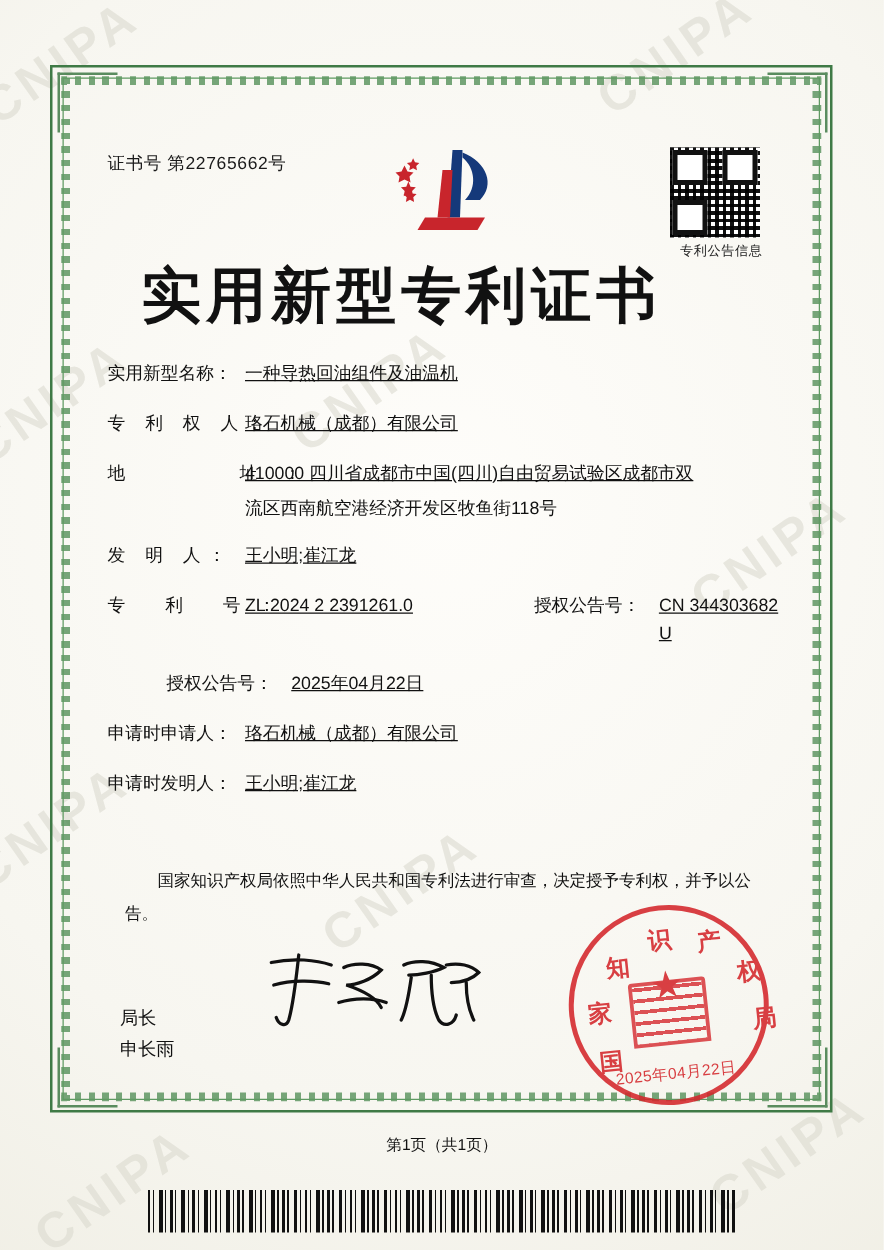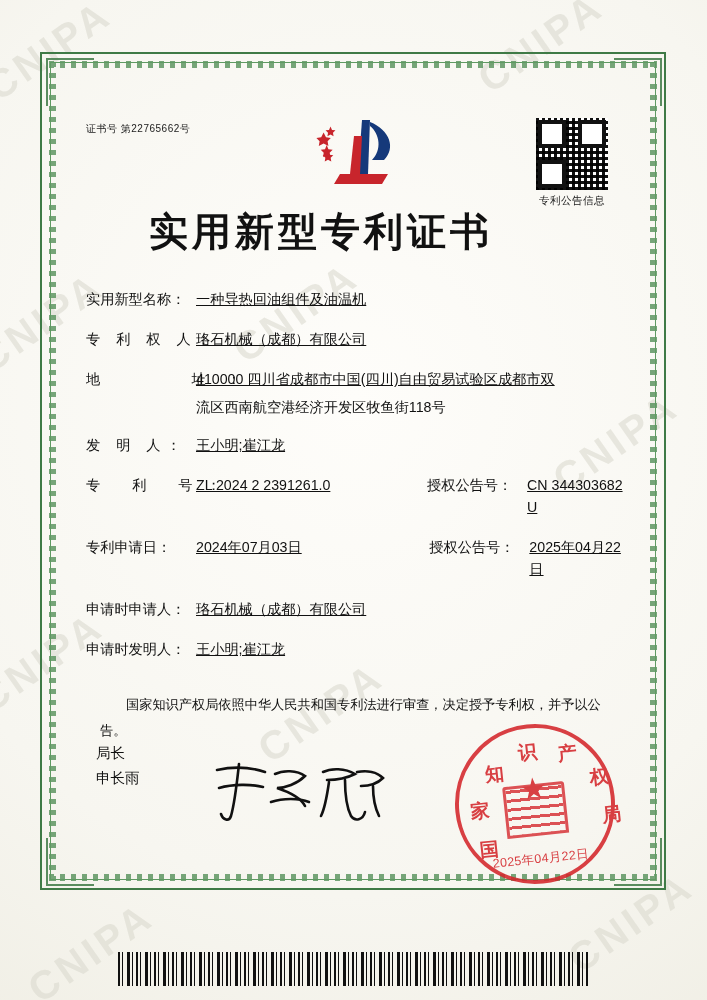--- a/index.html
+++ b/index.html
@@ -99,42 +99,42 @@
   .corner.tl { left: 46px;  top: 58px;  border-right: none; border-bottom: none; }
   .corner.tr { left: 614px; top: 58px;  border-left: none;  border-bottom: none; }
   .corner.bl { left: 46px;  top: 838px; border-right: none; border-top: none; }
   .corner.br { left: 614px; top: 838px; border-left: none;  border-top: none; }
 
   
   .cert-no {
     position: absolute;
     left: 86px;
     top: 122px;
-    font-size: 10px;
+    font-size: 14px;
     color: #1a1a1a;
     letter-spacing: .5px;
   }
 
   
   .emblem {
     position: absolute;
     left: 310px;
     top: 116px;
     width: 96px;
     height: 78px;
   }
   .emblem svg { display: block; }
 
   
   .qr-wrap {
     position: absolute;
     left: 534px;
     top: 118px;
     width: 76px;
-    text-align: center;
+    text-align: right;
   }
   .qr {
     width: 72px;
     height: 72px;
     margin: 0 auto;
     background-color: #fff;
     background-image:
       repeating-linear-gradient(90deg, #111 0 3px, transparent 3px 6px),
       repeating-linear-gradient(0deg,  #111 0 3px, transparent 3px 6px);
     background-blend-mode: multiply;
@@ -161,21 +161,21 @@
 
   
   .title {
     position: absolute;
     left: 0;
     top: 205px;
     width: 642px;
     text-align: center;
     font-family: "Liberation Serif", serif;
     font-weight: 700;
-    font-size: 39px;
+    font-size: 48px;
     letter-spacing: 4px;
     color: #111;
   }
 
   
   .fields {
     position: absolute;
     left: 86px;
     top: 288px;
     width: 540px;
@@ -219,21 +219,21 @@
     color: #111;
     line-height: 2.0;
   }
   .statement p { margin: 16px; }
   .statement .indent { text-indent: 26px; }
 
   
   .sig-label {
     position: absolute;
     left: 96px;
-    top: 741px;
+    top: 803px;
     font-size: 14.5px;
     line-height: 1.7;
     color: #111;
   }
   .sig-hand {
     position: absolute;
     left: 205px;
     top: 758px;
     width: 190px;
     height: 70px;
@@ -398,24 +398,20 @@
         <span class="lbl lbl-a">专 利 号：</span>
         <span class="val">ZL 2024 2 2391261.0</span>
       </div>
       <div class="col-r">
         <span class="lbl lbl-c">授权公告号：</span>
         <span class="val">CN 344303682 U</span>
       </div>
     </div>
 
     <div class="two-col">
-      <div class="col-l">
-        <span class="lbl lbl-b">专利申请日：</span>
-        <span class="val">2024年07月03日</span>
-      </div>
       <div class="col-r">
         <span class="lbl lbl-d">授权公告号：</span>
         <span class="val">2025年04月22日</span>
       </div>
     </div>
 
     <div class="row row-appl">
       <span class="lbl">申请时申请人：</span>
       <span class="val">珞石机械（成都）有限公司</span>
     </div>
@@ -459,14 +455,15 @@
       <span style="transform:rotate(-10deg) translate(0,-66px) rotate(10deg)">识</span>
       <span style="transform:rotate(25deg) translate(0,-66px) rotate(-25deg)">产</span>
       <span style="transform:rotate(60deg) translate(0,-66px) rotate(-60deg)">权</span>
       <span style="transform:rotate(95deg) translate(0,-66px) rotate(-95deg)">局</span>
     </div>
     <div class="star">★</div>
     <div class="emblem-in"></div>
     <div class="seal-date">2025年04月22日</div>
   </div>
 
+  <div class="page-num">第1页（共1页）</div>
   <div class="barcode"></div>
 </div>
 
 </body></html>

